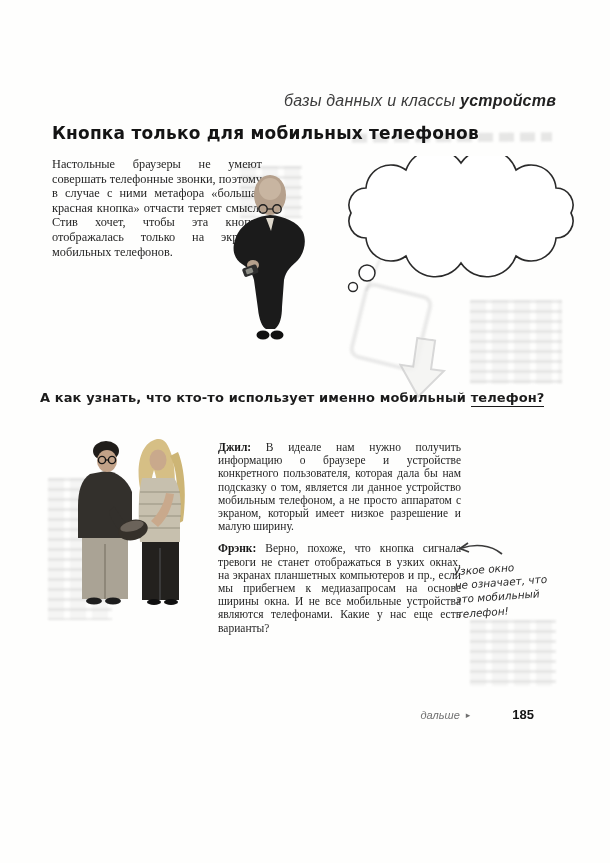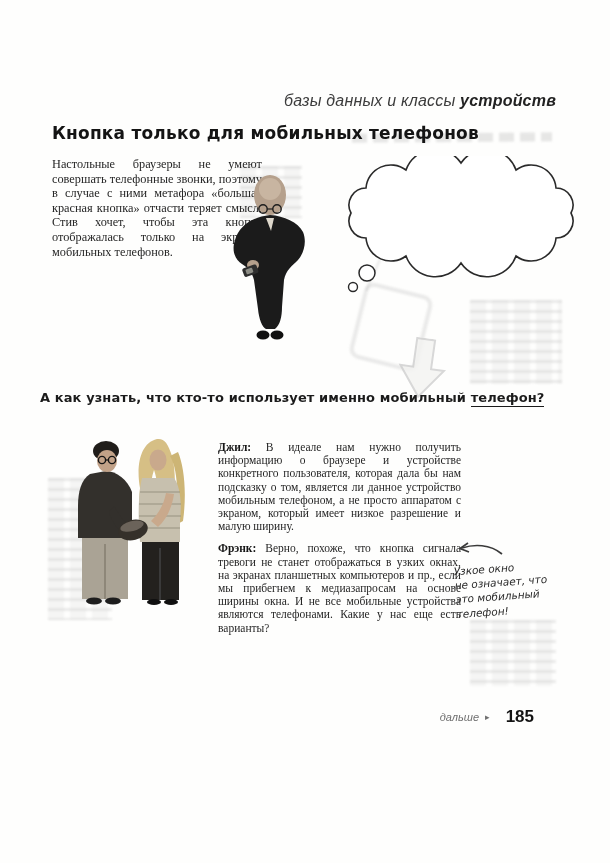--- a/index.html
+++ b/index.html
@@ -77,21 +77,21 @@
     font-size:10.5px; line-height:1.35; color:#2a2a2a;
     white-space:pre-line; transform:rotate(-4deg);
   }
   
   .footer{
     position:absolute; top:707px; right:76px; z-index:2;
     display:flex; align-items:center; gap:6px;
   }
   .footer .next{font-family:"Liberation Sans", sans-serif; font-style:italic; font-size:11px; color:#6f6f6f;}
   .footer .arrow{font-family:"DejaVu Sans", sans-serif; font-size:9px; color:#6f6f6f;}
-  .footer .pagenum{font-family:"Liberation Sans", sans-serif; font-weight:bold; font-size:17px; color:#141414; margin-left:10px;}
+  .footer .pagenum{font-family:"Liberation Sans", sans-serif; font-weight:bold; font-size:13px; color:#141414; margin-left:36px;}
 </style>
 </head>
 <body>
 
 <div id="page">
 
   <div class="bleed bleed-word" style="left:352px; top:133px; width:200px; transform:rotate(-.4deg);"></div>
   <div class="bleed bleed-rows" style="left:240px; top:166px; width:62px; height:52px;"></div>
   <div class="bleed bleed-cord" style="left:372px; top:258px;"></div>
   <div class="bleed bleed-device" style="left:356px; top:288px;"></div>

